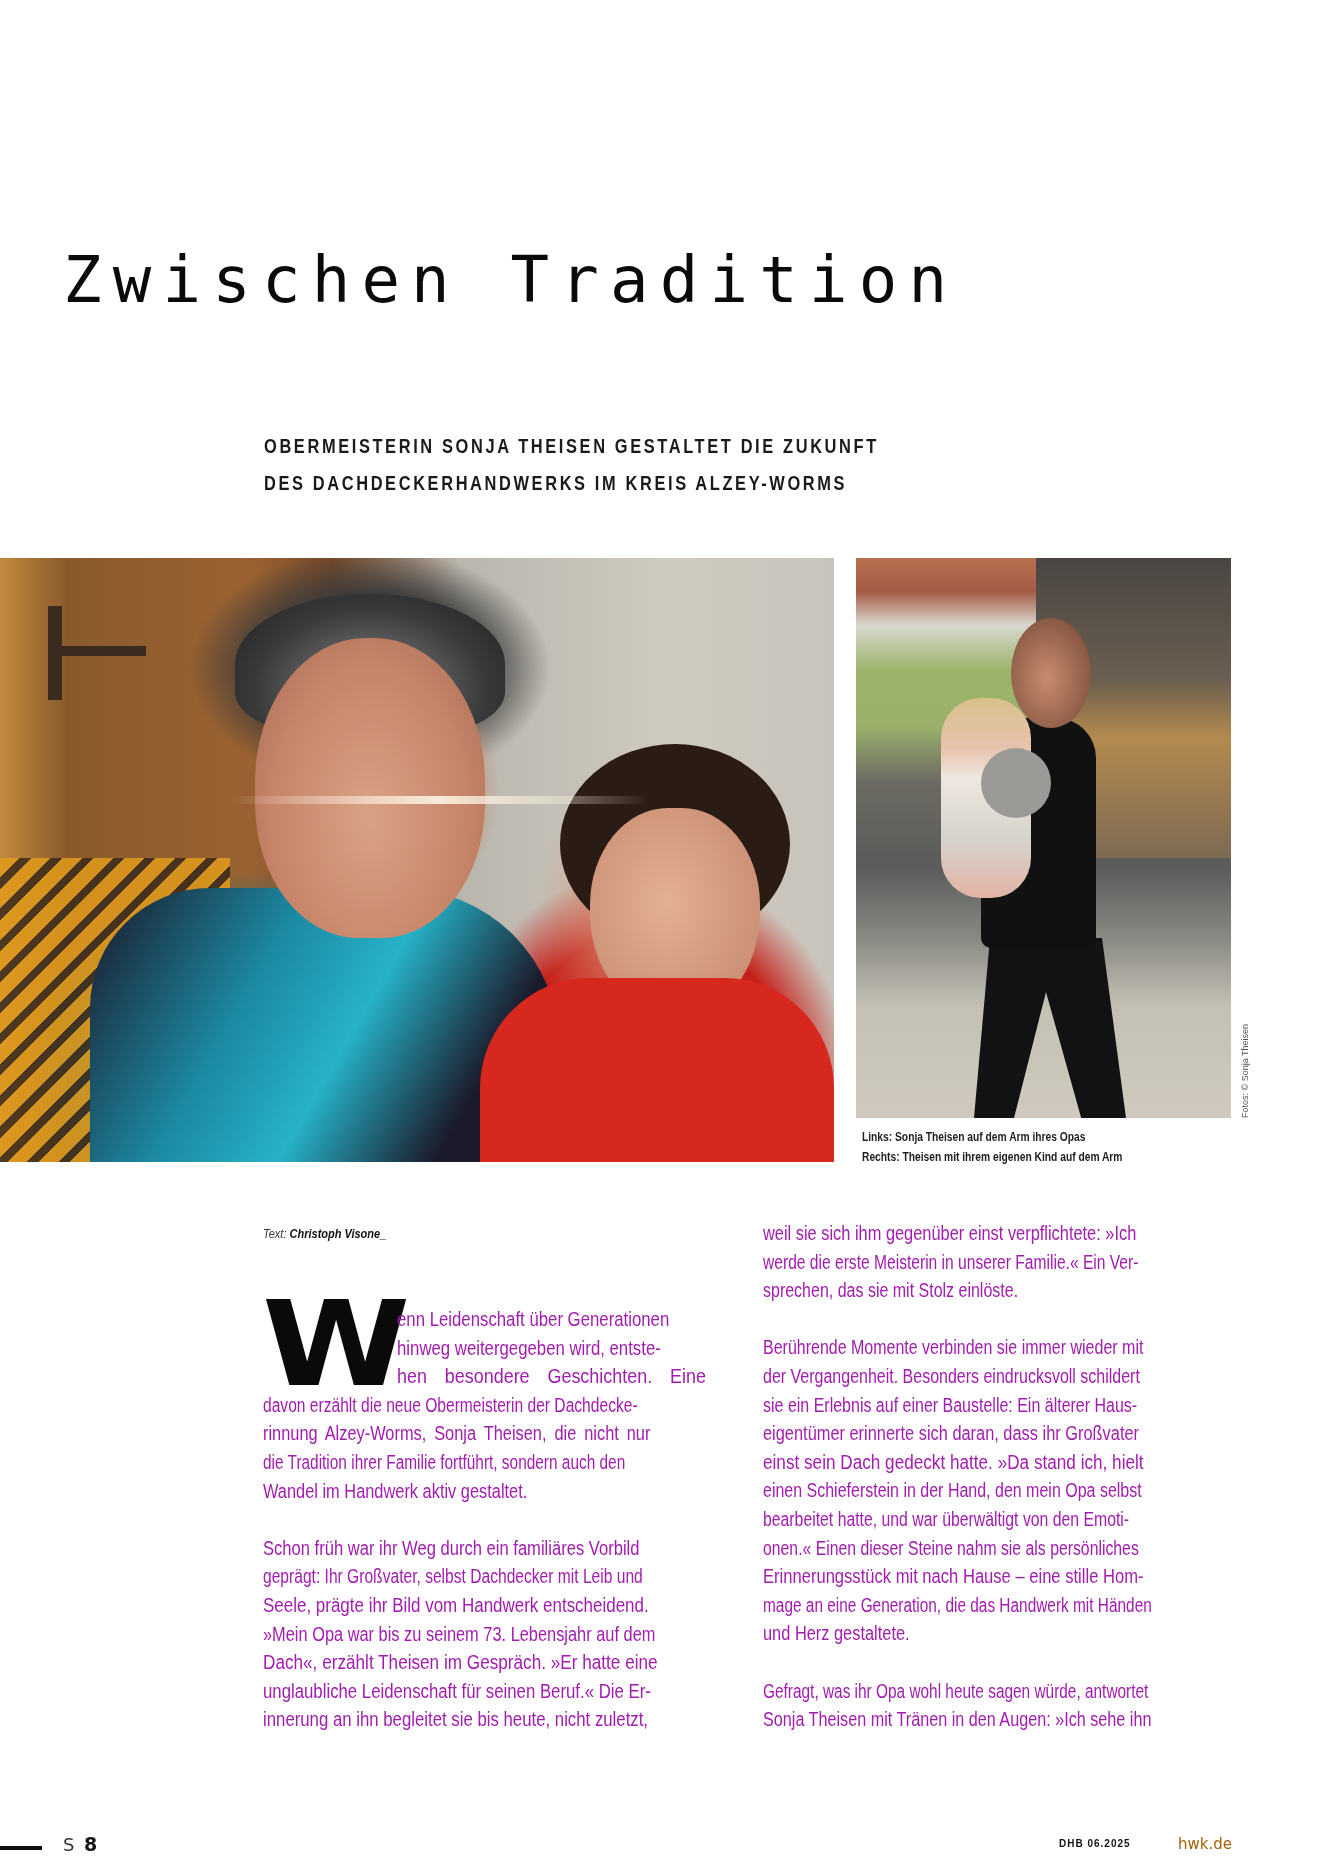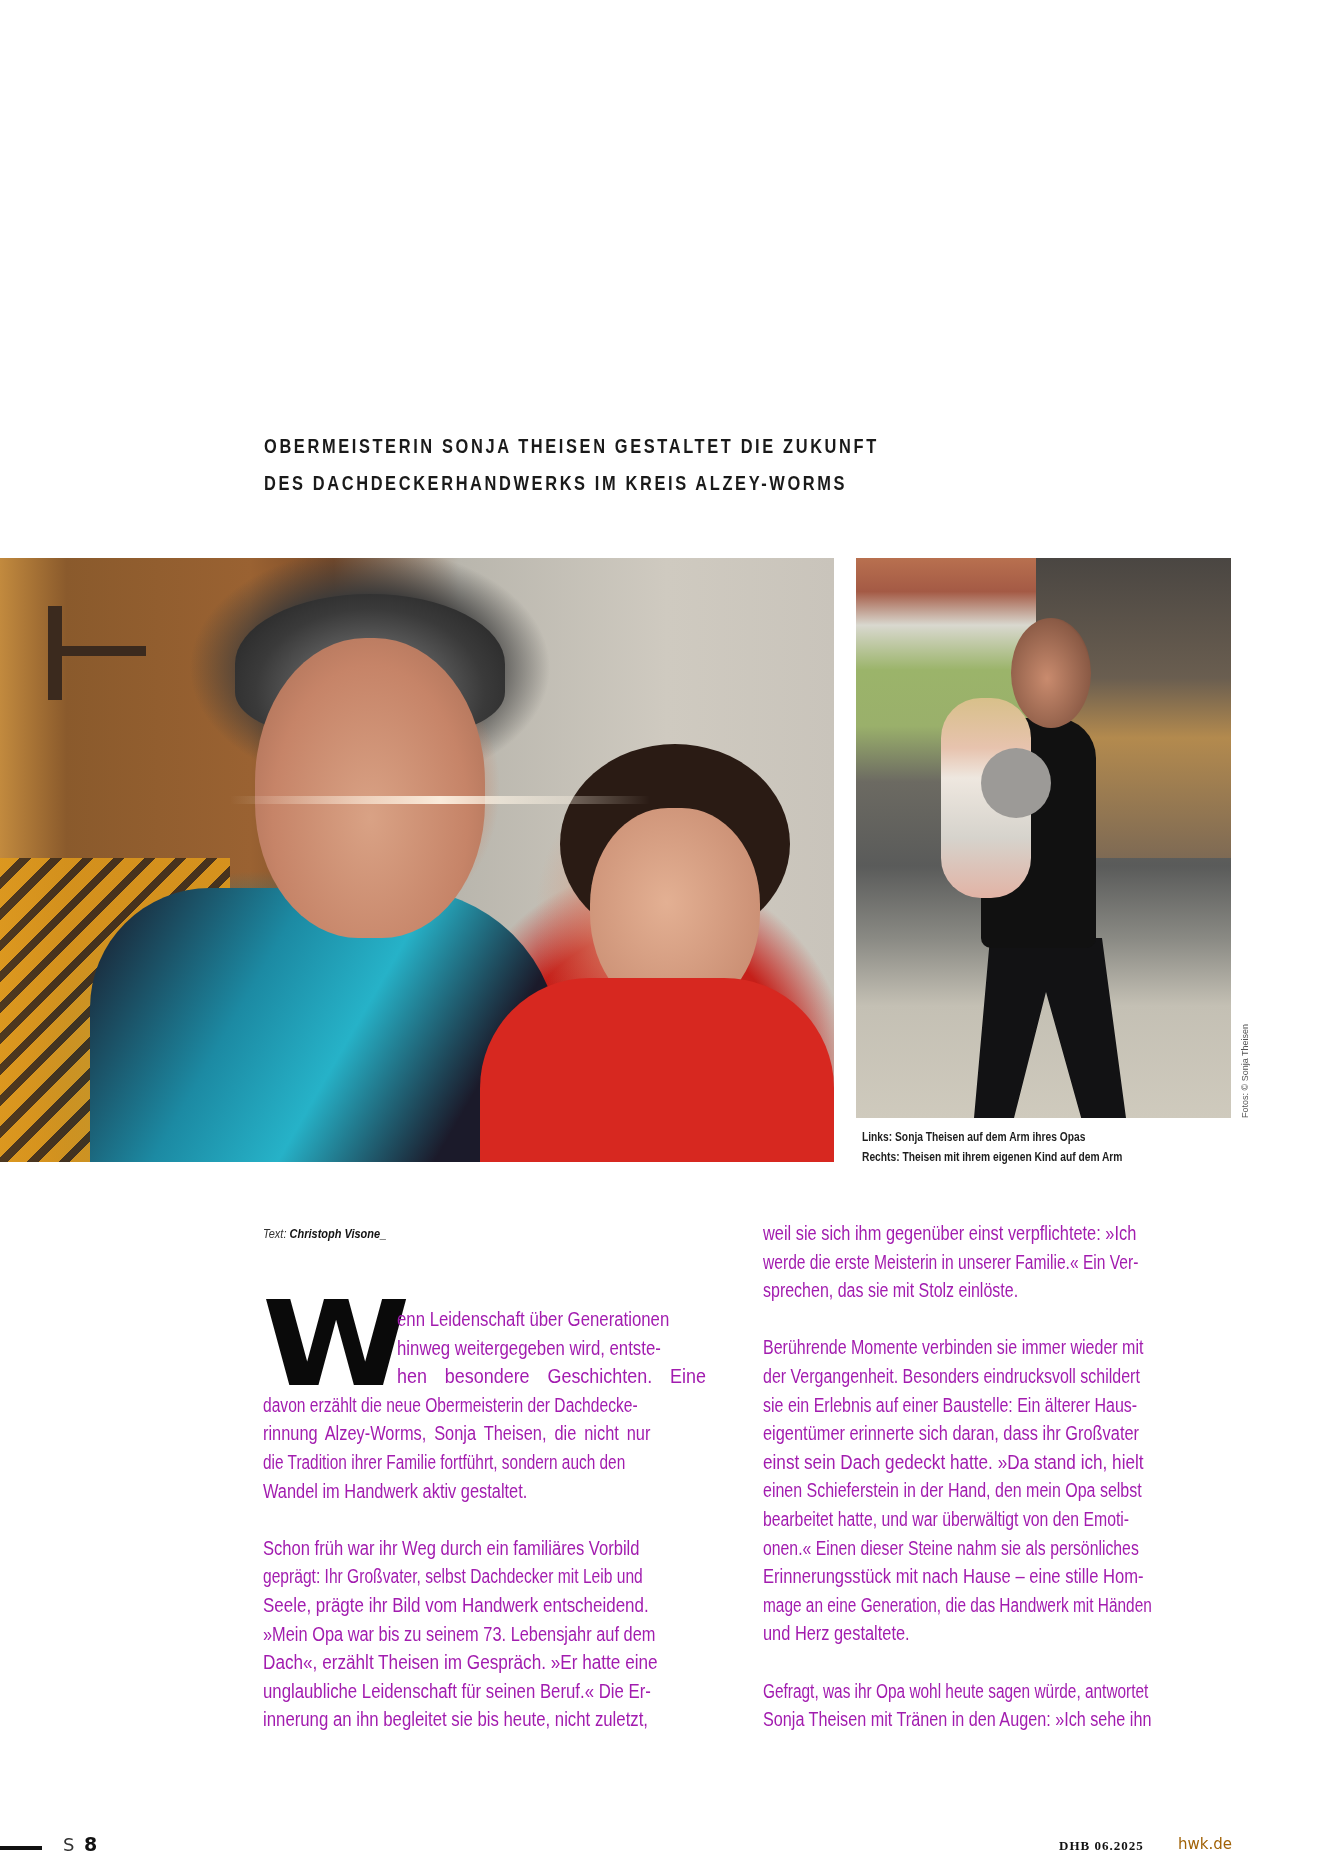--- a/index.html
+++ b/index.html
@@ -53,27 +53,28 @@
   .col .ln { height:28.6px; white-space:nowrap; transform-origin:left top; }
   .col .gap { height:28.6px; }
   .col1 { left:263px; top:1305px; width:478px; }
   .col2 { left:763px; top:1219px; width:478px; }
 
   .dropcap { left:262px; top:1294px; font-family:"DejaVu Sans", sans-serif; font-weight:bold; font-size:118px; line-height:100px; color:#0a0a0a; transform-origin:left top; transform:scaleX(1.14); letter-spacing:-4px; }
 
   .footer-bar { left:0; top:1846px; width:42px; height:4px; background:#111; }
   .footer-s { left:63px; top:1834px; font-family:"DejaVu Sans", sans-serif; font-size:18px; color:#333; }
   .footer-num { left:84px; top:1833px; font-family:"DejaVu Sans", sans-serif; font-weight:bold; font-size:19px; color:#111; }
-  .footer-issue { left:1059px; top:1838px; font-family:Liberation Serif, serif; font-weight:bold; font-size:13px; letter-spacing:1px; color:#111; }
+  .footer-issue { left:1059px; top:1838px; font-family:Liberation Sans, sans-serif; font-weight:bold; font-size:10px; letter-spacing:1px; color:#111; }
   .footer-site { left:1178px; top:1835px; font-family:"DejaVu Sans", sans-serif; font-size:15px; color:#a16207; }
 </style>
 </head>
 <body>
 
 <h1 class="abs title" style="margin:0;">
+  <div>Zwischen Tradition</div>
 </h1>
 
 <div class="abs subtitle">
   <div>OBERMEISTERIN SONJA THEISEN GESTALTET DIE ZUKUNFT</div>
   <div>DES DACHDECKERHANDWERKS IM KREIS ALZEY-WORMS</div>
 </div>
 
 <div class="abs photo photo-left" title="Sonja Theisen als Kind auf dem Arm ihres Opas">
   <div class="abs sofa"></div>
   <div class="abs handle"></div>

